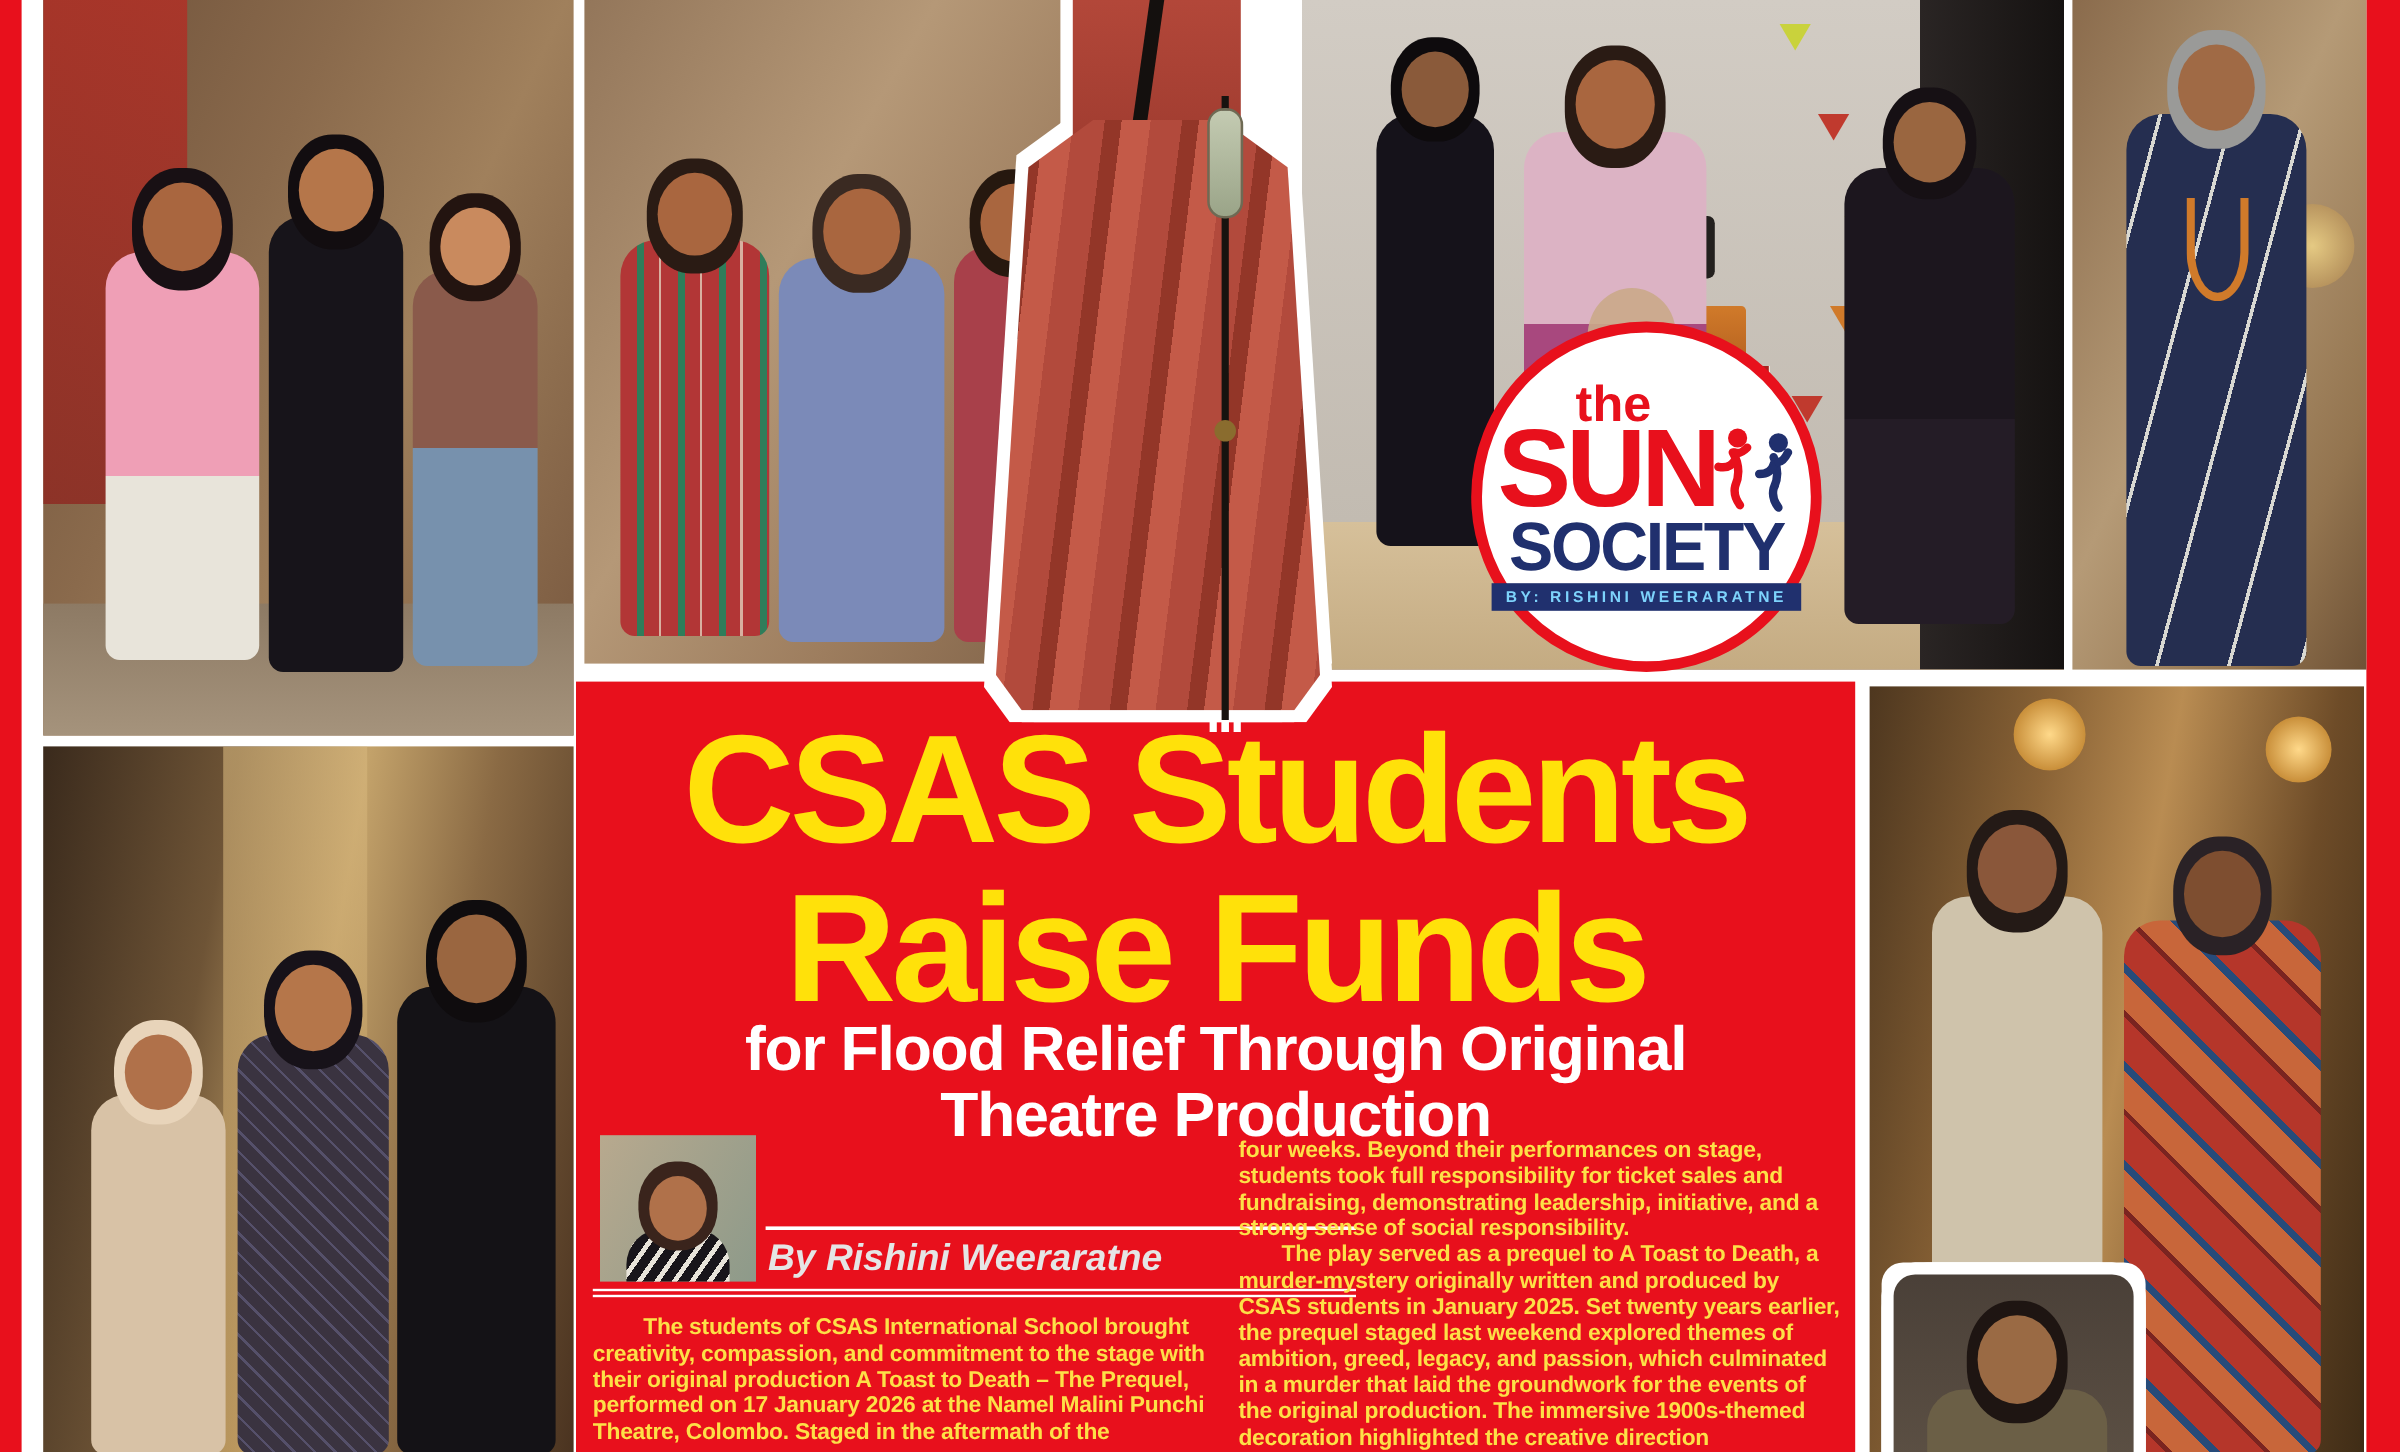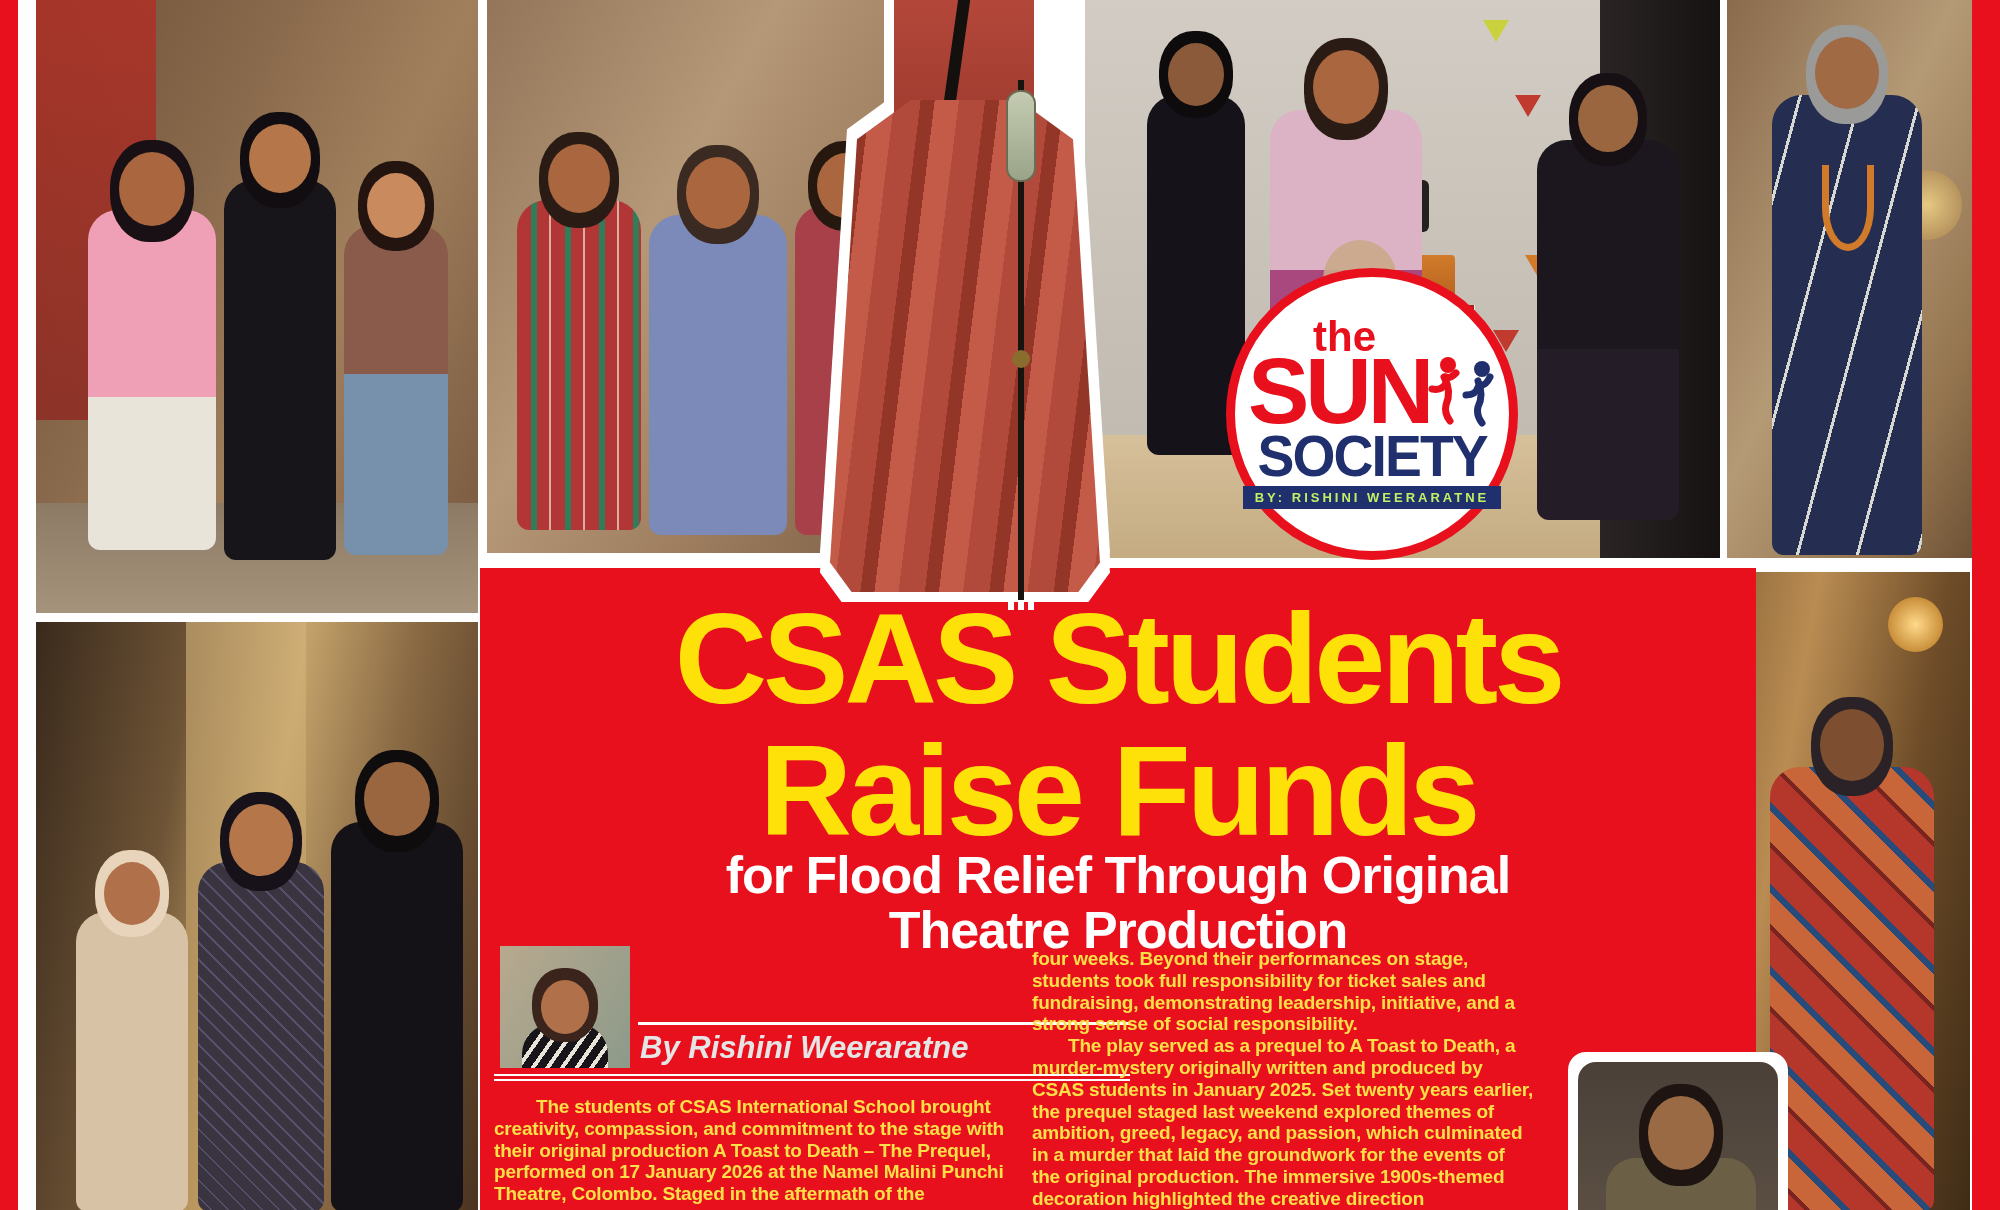--- a/index.html
+++ b/index.html
@@ -24,21 +24,21 @@
        border-radius:46%; background:var(--hr,#201713); }
   .pe::after{ content:""; position:absolute; left:50%; top:calc(-1*var(--hd));
        transform:translateX(-50%); width:var(--hw); height:calc(var(--hw)*1.12);
        border-radius:50%; background:var(--sk,#b57a4e); }
 
   .tri{ position:absolute; width:0; height:0;
         border-left:13px solid transparent; border-right:13px solid transparent;
         border-top:22px solid var(--c,#cc2222); }
 
   
-  .redbox{ position:absolute; left:480px; top:568px; width:1276px; height:642px;
+  .redbox{ position:absolute; left:480px; top:568px; width:1066px; height:642px;
            background:#e8101c; overflow:hidden; }
   .hl{ position:absolute; left:0; width:100%; text-align:center; color:#ffe10a;
        font-weight:bold; font-size:128px; line-height:130px; letter-spacing:-4px; }
   .sh{ position:absolute; left:0; width:100%; text-align:center; color:#ffffff;
        font-weight:bold; font-size:52px; line-height:55px; letter-spacing:-1px; }
   .body-col{ position:absolute; color:#fde047; font-size:19px; font-weight:bold;
        line-height:21.8px; letter-spacing:-0.2px; text-align:left; }
   .body-col p{ margin:0; }
   .rule{ position:absolute; background:#ffffff; }
   .byline-text{ position:absolute; color:#e5e5e5; font-style:italic; font-weight:bold;
@@ -56,21 +56,21 @@
      z-index:40; text-align:center; }
   .logo .the{ color:#e8101c; font-size:42px; font-weight:bold; line-height:34px;
      align-self:flex-start; margin-left:78px; }
   .logo .sunrow{ display:flex; align-items:center; margin-top:-2px; }
   .logo .sun{ color:#e8101c; font-size:92px; font-weight:bold; line-height:78px;
      letter-spacing:-4px; }
   .logo .society{ color:#20306e; font-size:57px; font-weight:bold; line-height:52px;
      letter-spacing:-2px; transform:scaleX(.97); }
   .logo .tagline{ color:#111111; font-family:"Liberation Serif", serif; font-size:38px;
      line-height:40px; }
-  .logo .bar{ margin-top:4px; background:#20306e; color:#bef264; font-size:13px;
+  .logo .bar{ margin-top:4px; background:#20306e; color:#7dd3fc; font-size:13px;
      letter-spacing:3px; padding:4px 12px; font-weight:bold; }
 </style>
 </head>
 <body>
 
 <div class="page">
 
   <div class="strip left"></div>
   <div class="strip right"></div>
 

